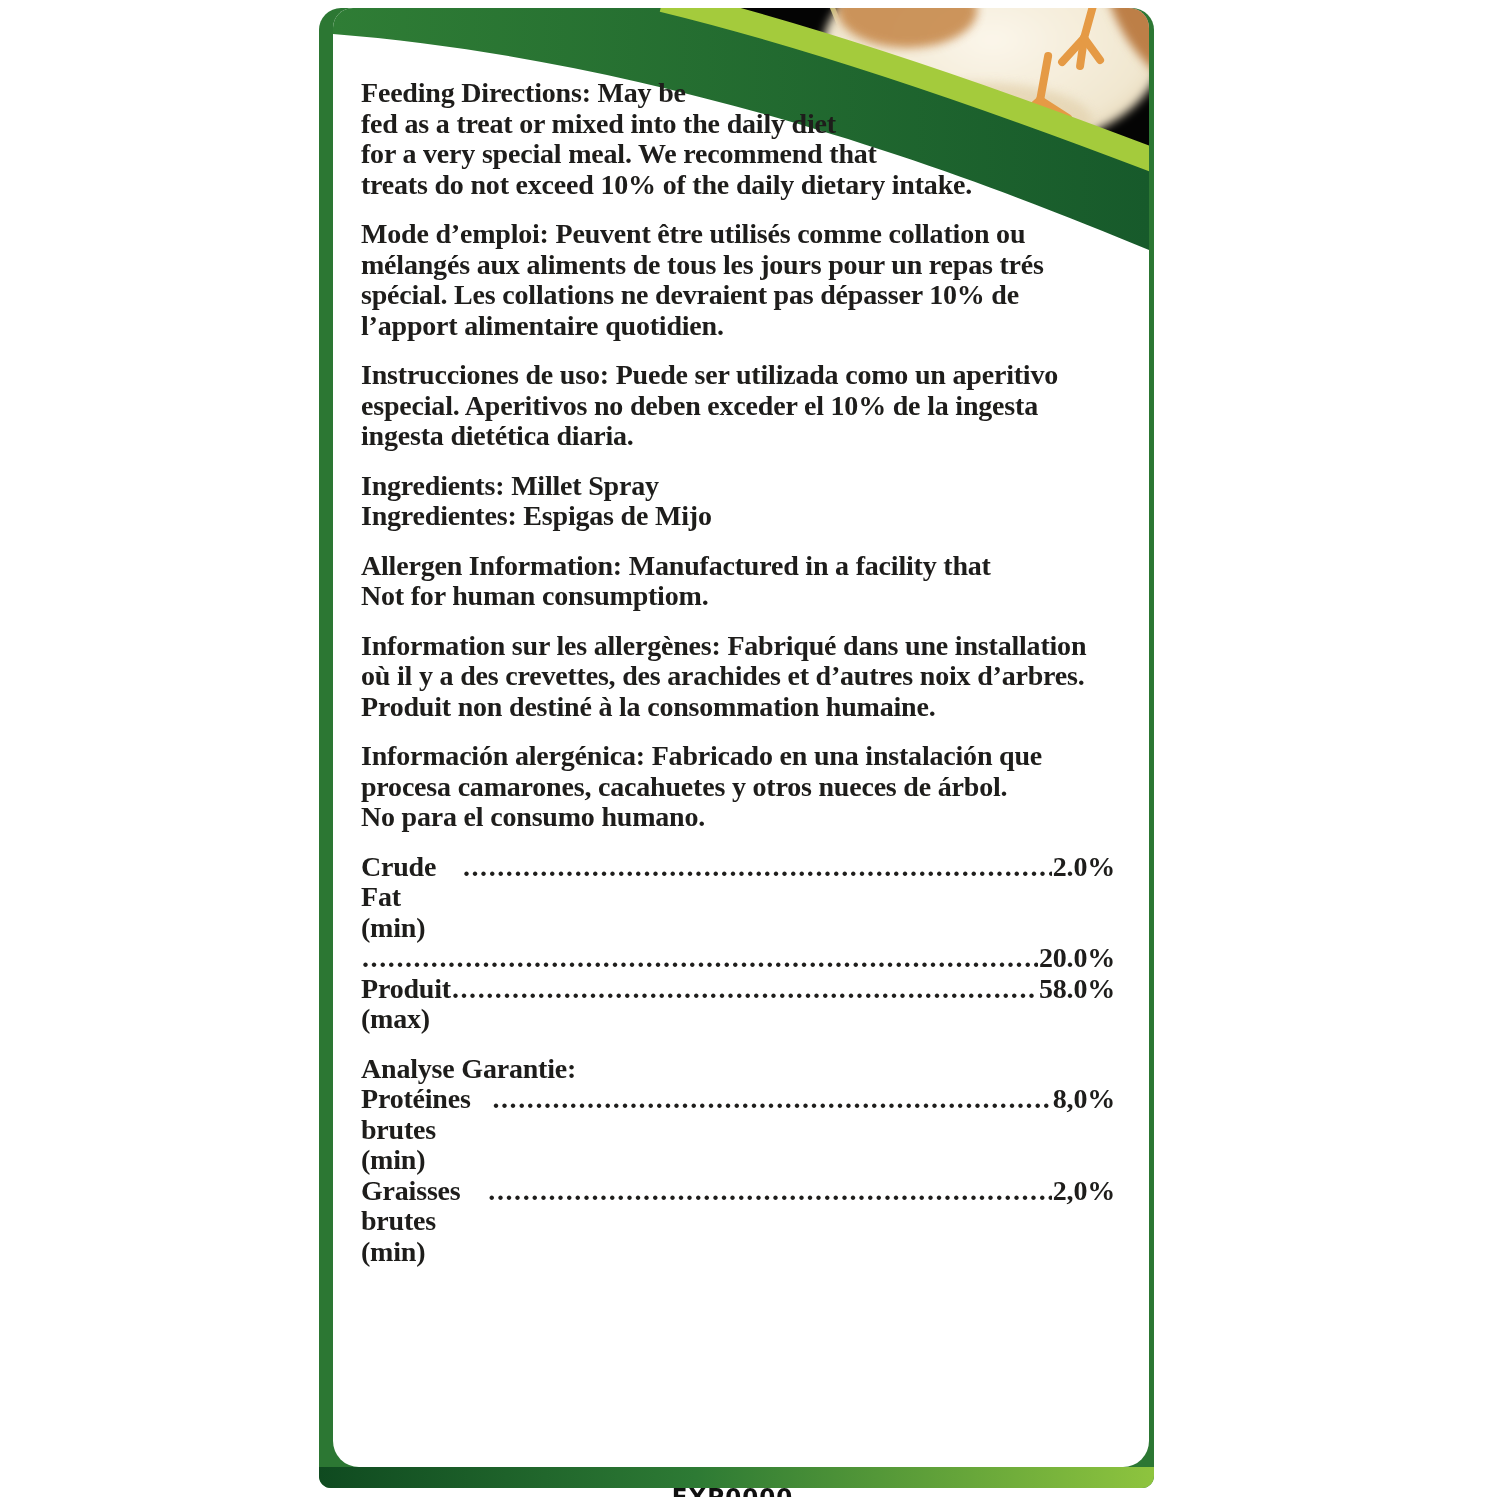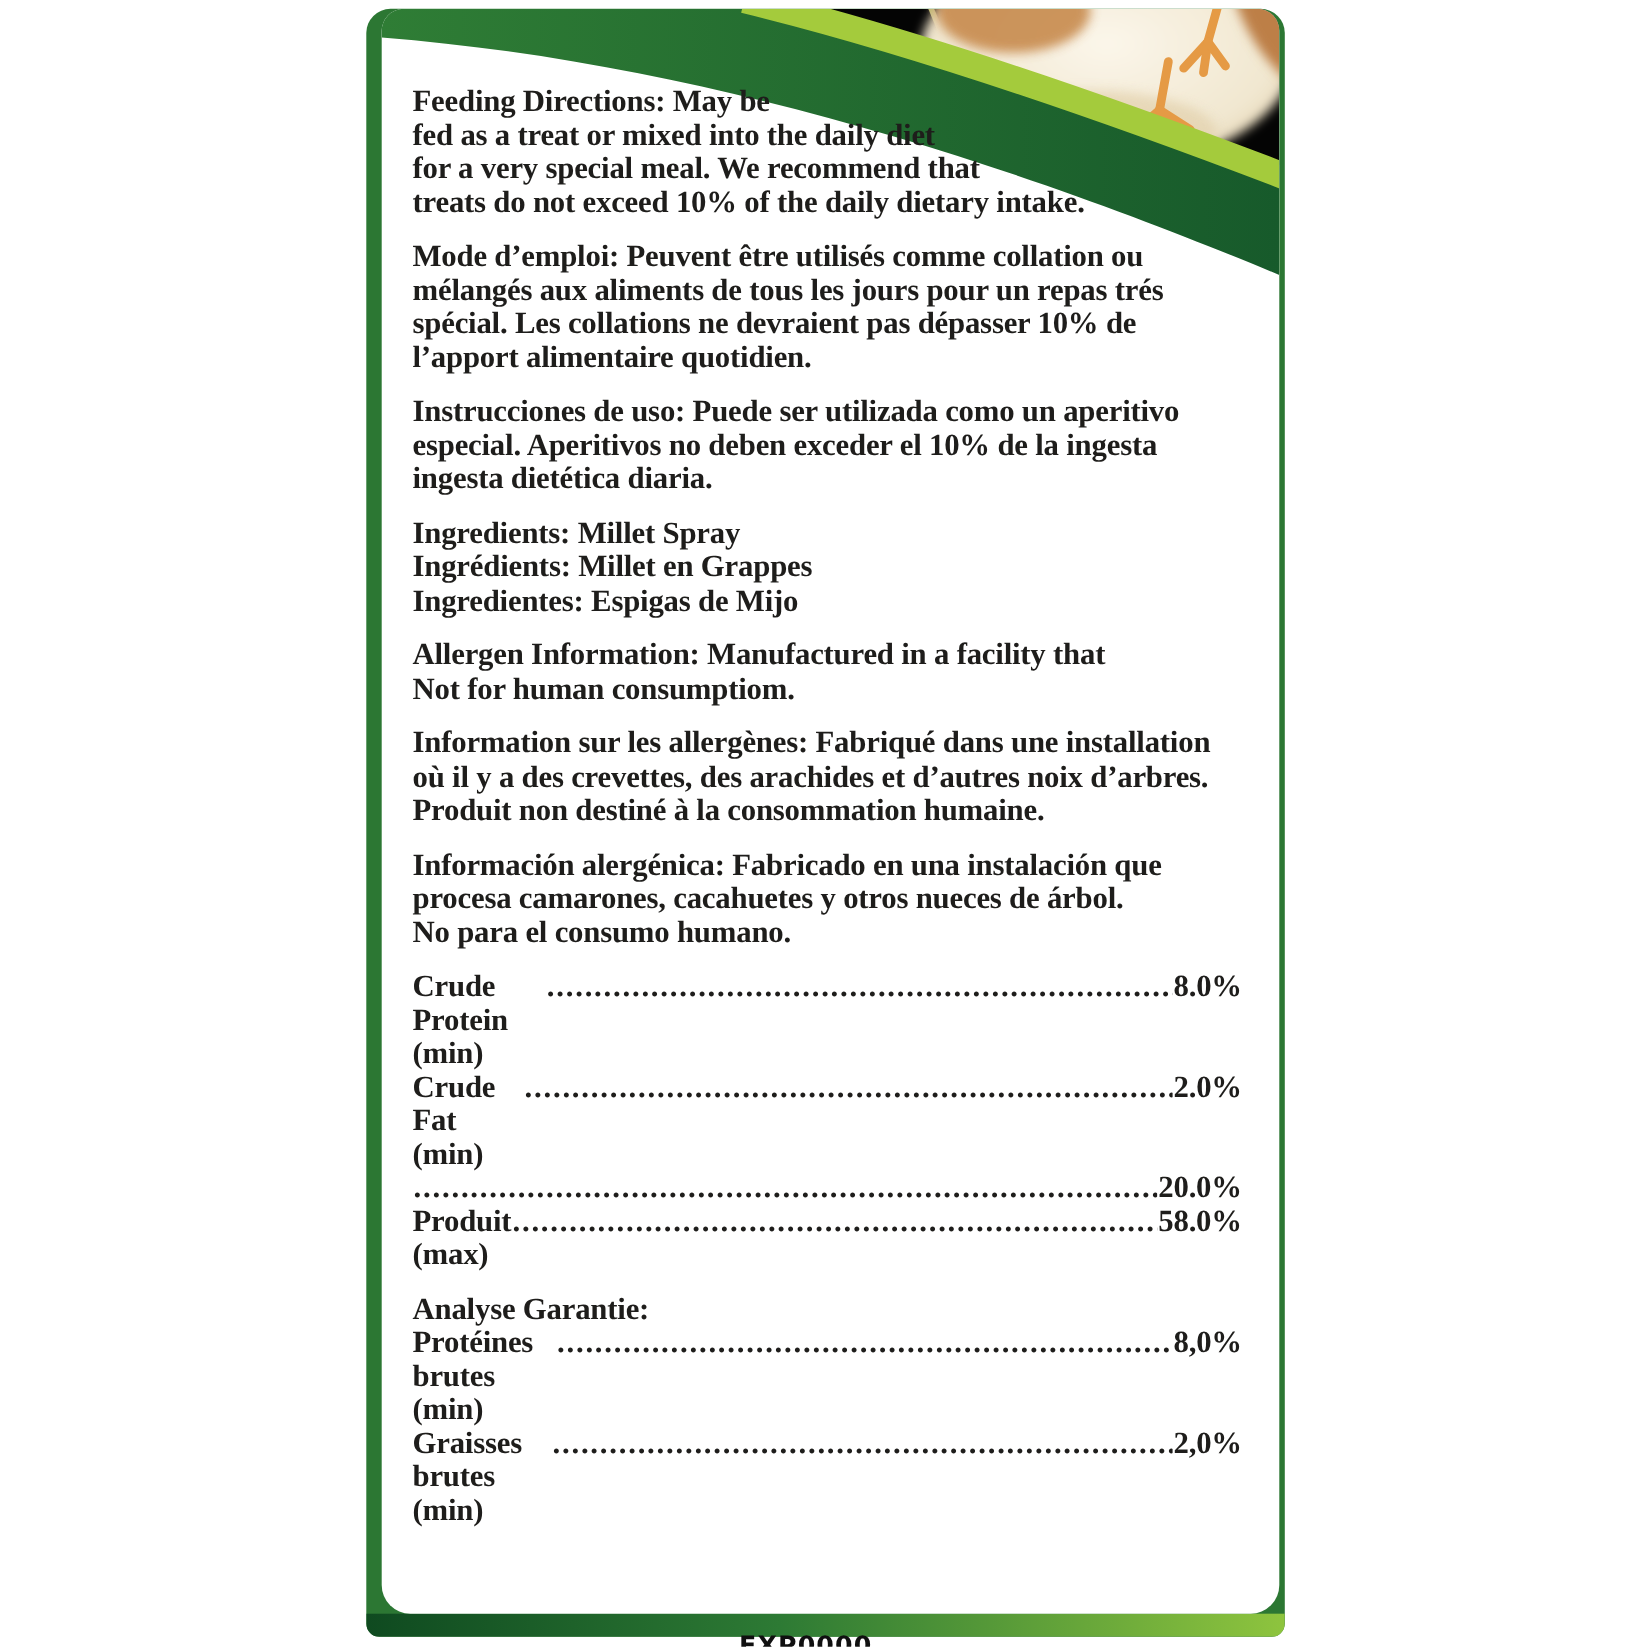--- a/index.html
+++ b/index.html
@@ -1,18 +1,18 @@
 <!DOCTYPE html>
 <html><head>
 <meta charset="utf-8">
 <style>
   html,body{margin:0;padding:0;background:#ffffff;}
   .page{position:relative;width:1500px;height:1500px;background:#ffffff;overflow:hidden;
         font-family:"Liberation Serif","DejaVu Serif",serif;}
-  .label{position:absolute;left:333px;top:8px;width:835px;height:1480px;
+  .label{position:absolute;left:319px;top:8px;width:835px;height:1480px;
          background:#2c7733;border-radius:22px 22px 12px 12px;overflow:hidden;}
   .footer-strip{position:absolute;left:0;right:0;bottom:0;height:21px;
          background:linear-gradient(90deg,#0f4a20 0%,#2d7a34 45%,#8ec43e 100%);}
   .panel{position:absolute;left:14px;top:0;right:5px;bottom:21px;background:#ffffff;
          border-radius:20px 20px 26px 26px;overflow:hidden;}
   .header-art{position:absolute;top:0;left:0;width:100%;height:252px;pointer-events:none;}
   .content{position:absolute;left:0;top:0;right:0;bottom:0;
          padding:70px 34px 0 28px;font-size:28px;line-height:30.5px;font-weight:700;
          color:#1e1d1b;letter-spacing:-0.2px;z-index:2;}
   .sec{margin:0 0 19px 0;}
@@ -96,43 +96,37 @@
             <div class="ln"><span>spécial. Les collations ne devraient pas dépasser 10% de</span></div>
             <div class="ln"><span>l’apport alimentaire quotidien.</span></div>
           </div>
           <div class="sec">
             <div class="ln"><span class="prefix">Instrucciones de uso: </span><span>Puede ser utilizada como un aperitivo</span></div>
             <div class="ln"><span>especial. Aperitivos no deben exceder el 10% de la ingesta</span></div>
             <div class="ln"><span>ingesta dietética diaria.</span></div>
           </div>
           <div class="sec">
             <div class="ln"><span class="prefix">Ingredients: </span><span>Millet Spray</span></div>
-            <div class="ln"><span class="prefix">Ingrédients: </span><span>Millet en Grappes</span></div>
             <div class="ln"><span class="prefix">Ingredientes: </span><span>Espigas de Mijo</span></div>
           </div>
           <div class="sec">
             <div class="ln"><span class="prefix">Allergen Information: </span><span>Manufactured in a facility that</span></div>
             <div class="ln"><span>Not for human consumptiom.</span></div>
           </div>
           <div class="sec">
             <div class="ln"><span class="prefix">Information sur les allergènes: </span><span>Fabriqué dans une installation</span></div>
             <div class="ln"><span>où il y a des crevettes, des arachides et d’autres noix d’arbres.</span></div>
             <div class="ln"><span>Produit non destiné à la consommation humaine.</span></div>
           </div>
           <div class="sec">
             <div class="ln"><span class="prefix">Información alergénica: </span><span>Fabricado en una instalación que</span></div>
             <div class="ln"><span>procesa camarones, cacahuetes y otros nueces de árbol.</span></div>
             <div class="ln"><span>No para el consumo humano.</span></div>
           </div>
           <div class="sec">
-            <div class="leader-row">
-              <span>Crude Protein (min)</span>
-              <span class="dots"></span>
-              <span class="val">8.0%</span>
-            </div>
             <div class="leader-row">
               <span>Crude Fat (min)</span>
               <span class="dots"></span>
               <span class="val">2.0%</span>
             </div>
             <div class="leader-row">
               <span class="dots"></span>
               <span class="val">20.0%</span>
             </div>
             <div class="leader-row">

